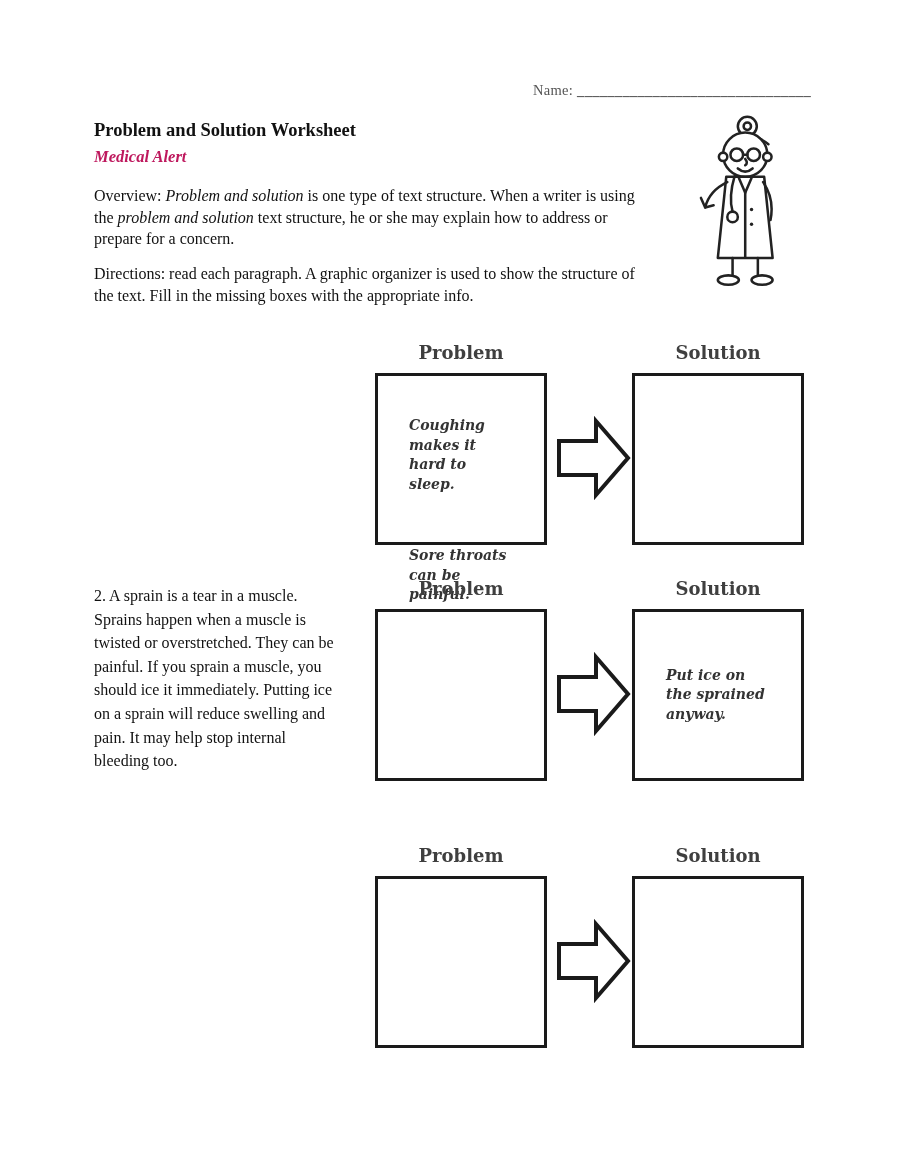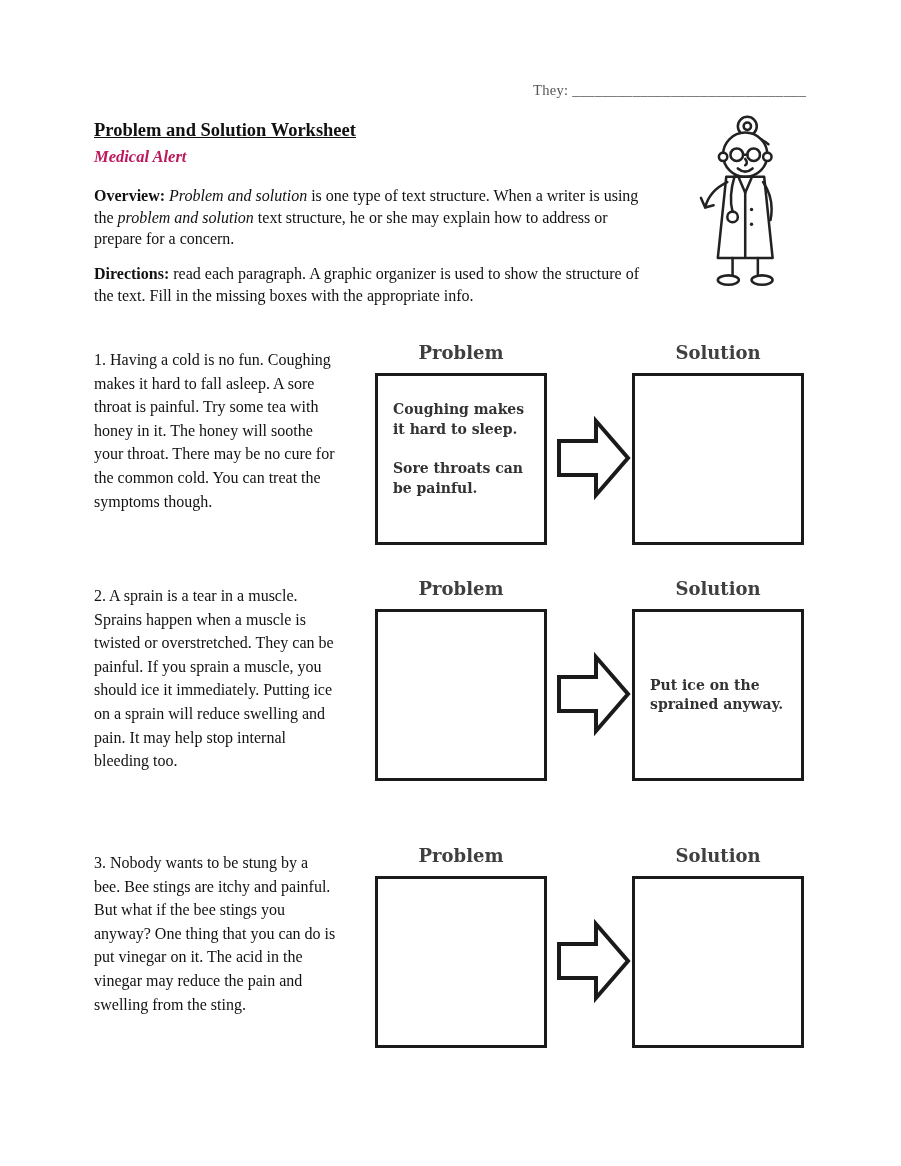--- a/index.html
+++ b/index.html
@@ -12,38 +12,38 @@
     overflow:hidden;
   }
   .abs { position:absolute; }
 
   .name-row {
     left:533px; top:82px;
     font-size:14.5px; color:#555;
     letter-spacing:0.3px;
     white-space:nowrap;
   }
-  .name-row .blank { color:#555; }
+  .name-row .blank { color:#555;font-weight:bold; }
 
   .title {
     left:94px; top:120px;
-    font-size:18.5px; font-weight:bold; color:#111;text-decoration:underline;
+    font-size:18.5px; font-weight:bold; color:#111;
   }
   .subtitle {
     left:94px; top:147px;
     font-size:16.5px; font-weight:bold; font-style:italic; color:#be185d;
   }
 
   .intro {
     left:94px; width:560px;
     font-size:16px; line-height:21.5px; color:#111;
   }
   .overview { top:185px; }
   .directions { top:263px; }
-  .intro b { font-weight:bold; }
+  .intro b { font-weight:normal; }
   .intro i { }
 
   .doctor { left:682px; top:110px; }
 
   .row { left:0; top:0; width:901px; height:216px; position:absolute; }
   .row.r1 { top:342px; }
   .row.r2 { top:578px;padding-left:44px; }
   .row.r3 { top:845px; }
 
   .para {
@@ -64,29 +64,29 @@
     position:absolute; top:31px; width:172px; height:172px;
     border:3px solid #1a1a1a; background:#fff;
     display:flex; flex-direction:column; justify-content:center;
     gap:20px; padding:12px 15px;
     font-family:"DejaVu Serif", serif;
     font-weight:bold; font-size:14px; line-height:19.5px; color:#333;
   }
   .box.problem  { left:375px; }
   .box.solution { left:632px; }
   .box.align-top { justify-content:flex-start; padding-top:24px; }
-  .box p { margin:0; }
+  .box p { margin:16px;font-style:italic; }
 
   .arrow { position:absolute; left:556px; top:72px; }
 </style>
 </head>
 <body>
 
 <div class="abs name-row">
-  <span>They:</span>
+  <span>Name:</span>
   <span class="blank">_______________________________</span>
 </div>
 
 <div class="abs doctor">
   <svg width="118" height="218" viewBox="0 0 112 206" aria-hidden="true">
     <g fill="#ffffff" stroke="#222" stroke-width="2.4" stroke-linecap="round" stroke-linejoin="round">
 
       <circle cx="62" cy="15" r="9"></circle>
       <circle cx="62" cy="15" r="3.5" fill="none"></circle>
       <path d="M42 32 Q62 16 82 32" fill="none"></path>
@@ -126,21 +126,20 @@
 </div>
 
 <h1 class="abs title">Problem and Solution Worksheet</h1>
 <h2 class="abs subtitle">Medical Alert</h2>
 
 <p class="abs intro overview"><b>Overview: </b><i>Problem and solution</i><span> is one type of text structure. When a writer is using the </span><i>problem and solution</i><span> text structure, he or she may explain how to address or prepare for a concern.</span></p>
 
 <p class="abs intro directions"><b>Directions: </b><span>read each paragraph. A graphic organizer is used to show the structure of the text. Fill in the missing boxes with the appropriate info.</span></p>
 
 <section class="row r1">
-  <p class="para">1. Having a cold is no fun. Coughing makes it hard to fall asleep. A sore throat is painful. Try some tea with honey in it. The honey will soothe your throat. There may be no cure for the common cold. You can treat the symptoms though.</p>
   <div class="hdr problem">Problem</div>
   <div class="hdr solution">Solution</div>
   <div class="box problem align-top">
     <p>Coughing makes it hard to sleep.</p>
     <p>Sore throats can be painful.</p>
   </div>
   <svg class="arrow" width="76" height="88" viewBox="0 0 76 88">
     <polygon points="3,27 40,27 40,7 72,44 40,81 40,61 3,61" fill="#ffffff" stroke="#1a1a1a" stroke-width="4" stroke-linejoin="miter"></polygon>
   </svg>
   <div class="box solution">
@@ -160,21 +159,20 @@
   <svg class="arrow" width="76" height="88" viewBox="0 0 76 88">
     <polygon points="3,27 40,27 40,7 72,44 40,81 40,61 3,61" fill="#ffffff" stroke="#1a1a1a" stroke-width="4" stroke-linejoin="miter"></polygon>
   </svg>
   <div class="box solution">
     <p>Put ice on the sprained anyway.</p>
 
   </div>
 </section>
 
 <section class="row r3">
-  <p class="para">3. Nobody wants to be stung by a bee. Bee stings are itchy and painful. But what if the bee stings you anyway? One thing that you can do is put vinegar on it. The acid in the vinegar may reduce the pain and swelling from the sting.</p>
   <div class="hdr problem">Problem</div>
   <div class="hdr solution">Solution</div>
   <div class="box problem">
     
     
   </div>
   <svg class="arrow" width="76" height="88" viewBox="0 0 76 88">
     <polygon points="3,27 40,27 40,7 72,44 40,81 40,61 3,61" fill="#ffffff" stroke="#1a1a1a" stroke-width="4" stroke-linejoin="miter"></polygon>
   </svg>
   <div class="box solution">

